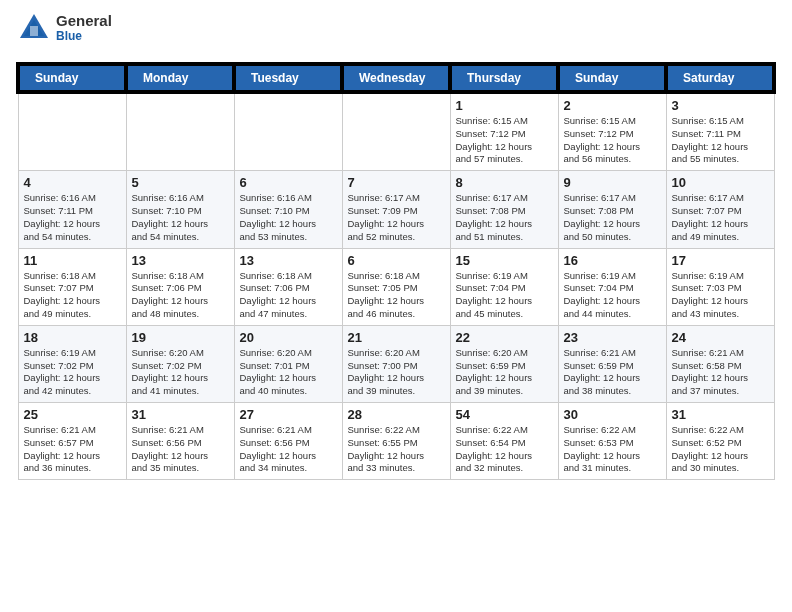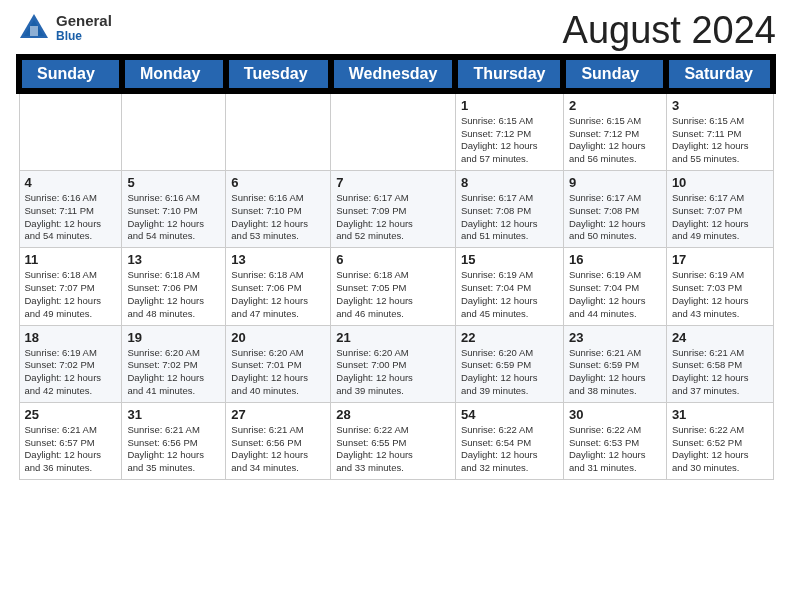--- a/index.html
+++ b/index.html
@@ -13,21 +13,21 @@
     .page {
       width: 792px;
       min-height: 612px;
       background: #fff;
       padding: 10px 16px 16px 16px;
     }
     .header {
       display: flex;
       justify-content: space-between;
       align-items: flex-start;
-      margin-bottom: 2px;
+      margin-bottom: 16px;
     }
     .logo {
       display: flex;
       align-items: center;
       gap: 4px;
     }
     .logo-text {
       display: flex;
       flex-direction: column;
       line-height: 1.1;
@@ -61,25 +61,25 @@
       margin-top: 2px;
     }
     .calendar {
       width: 100%;
       border-collapse: collapse;
       border: 1px solid #ccc;
     }
     .calendar th {
       background: #2666b0;
       color: #fff;
-      font-size: 16px;
+      font-size: 12px;
       font-weight: bold;
       padding: 5px 15px;
       text-align: left;
-      border: 6px solid #000000;
+      border: 4px solid #000000;
     }
     .calendar td {
       vertical-align: top;
       border: 1px solid #ccc;
       padding: 4px 5px;
       width: calc(100% / 7);
       background: #fff;
       min-height: 80px;
     }
     .calendar tr:nth-child(even) td {
@@ -114,21 +114,20 @@
         <polygon points="18,4 32,28 4,28" fill="#2666b0"></polygon>
         <polygon points="18,10 28,26 8,26" fill="#1a5fa8"></polygon>
         <rect x="14" y="16" width="8" height="10" fill="#fff" opacity="0.5"></rect>
       </svg>
       <div class="logo-text">
         <span class="logo-general">General</span>
         <span class="logo-blue">Blue</span>
       </div>
     </div>
     <div class="title-block">
-      <div class="main-title">August 2024</div>
     </div>
   </div>
 
   <table class="calendar">
     <thead>
       <tr>
       <th>Sunday</th>
           <th>Monday</th>
           <th>Tuesday</th>
           <th>Wednesday</th>

